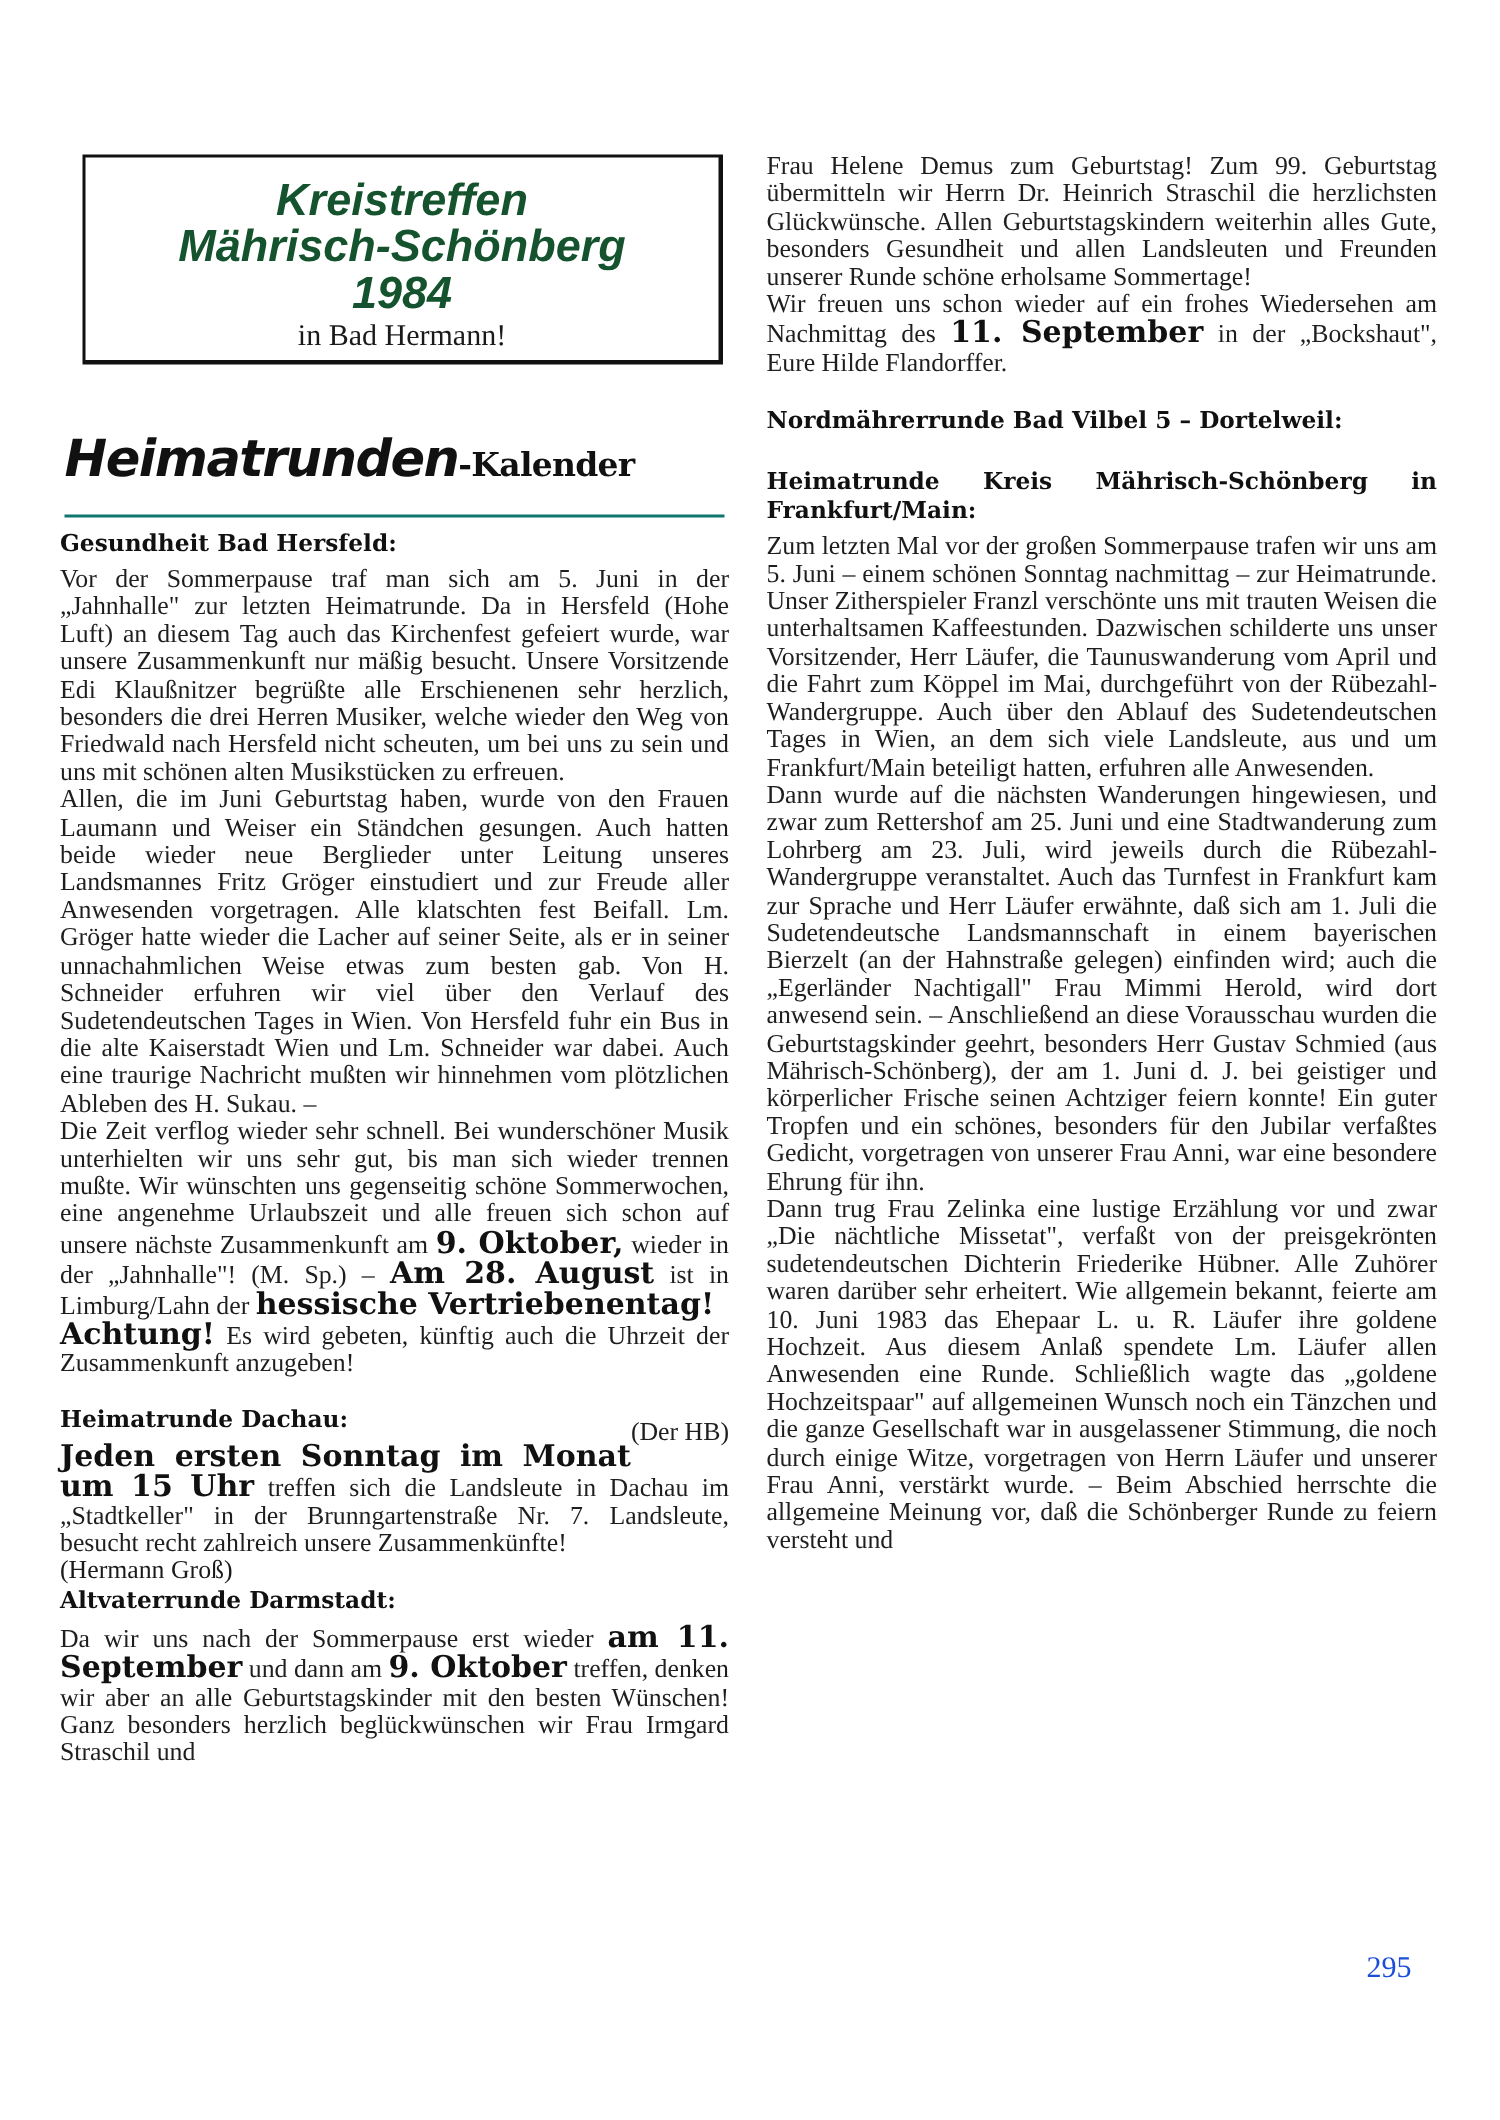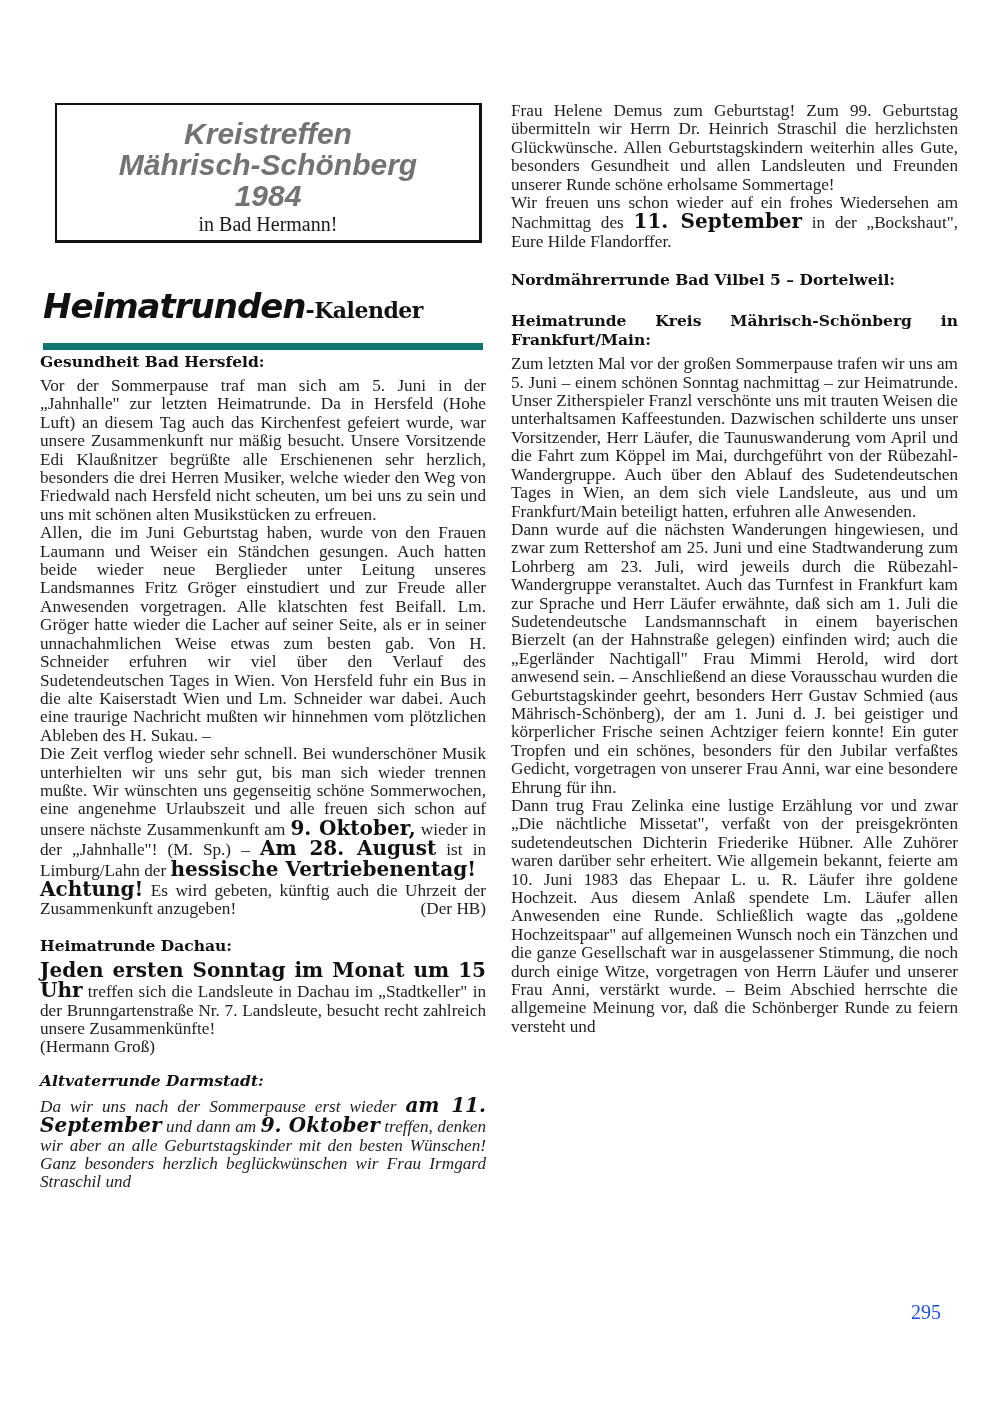--- a/index.html
+++ b/index.html
@@ -10,49 +10,49 @@
   .col-left { position: absolute; left: 40px; top: 106px; width: 446px; }
   .col-right { position: absolute; left: 511px; top: 102px; width: 447px; }
 
   .event-box {
     position: absolute; left: 55px; top: 103px; width: 427px; height: 140px;
     border: 2px solid #111; border-right-width: 3px; border-bottom-width: 3px; box-sizing: border-box;
     text-align: center;
   }
   .event-box .title {
     font-family: "Liberation Sans", sans-serif; font-weight: bold; font-style: italic;
-    font-size: 30px; line-height: 31px; color: #737373;
+    font-size: 30px; line-height: 31px; color: #14532d;
   }
   .event-box .title.first { margin-top: 13px; }
   .event-box .sub { font-family: "Liberation Serif", serif; font-size: 20px; line-height: 22px; margin-top: 2px; }
 
   .kalender {
     position: absolute; left: 43px; top: 283px; width: 440px; height: 60px;
-    border-bottom: 7px solid #0f766e;
+    border-bottom: 2px solid #0f766e;
   }
   .kalender .script {
     font-family: "DejaVu Sans", sans-serif; font-weight: bold; font-style: italic;
     font-size: 34px; letter-spacing: -1px; line-height: 46px; color: #111;
   }
   .kalender .plain {
     font-family: "DejaVu Serif", serif; font-weight: bold; font-size: 22px; color: #111;
     letter-spacing: -0.5px;
   }
 
   .section-heading {
     font-family: "DejaVu Serif", serif; font-weight: bold; font-size: 15.5px; line-height: 19px;
     margin: 0 0 6px 0; color: #111;
   }
   .para {
     font-family: "Liberation Serif", serif; font-size: 17.2px; line-height: 18.4px;
     text-align: justify; margin: 0; color: #1e1e1e;
   }
   .para b { font-family: "DejaVu Serif", serif; font-size: 20px; color: #111; }
   .signature { font-family: "Liberation Serif", serif; font-size: 17.2px; line-height: 18.4px; margin: 0; }
-  .sign-inline { float: right; }
+  .sign-inline { float: right; margin-top: 46px; }
 
   .page-number {
     position: absolute; left: 911px; top: 1301px; font-family: "Liberation Serif", serif;
     font-size: 20px; color: #1d4ed8;
   }
 </style>
 </head>
 <body>
 
 <div class="event-box">
@@ -88,21 +88,21 @@
 
   <section style="margin-top:17px;">
     <h3 class="section-heading">Heimatrunde Dachau:</h3>
     <p class="para">
       <b>Jeden ersten Sonntag im Monat um 15 Uhr</b>
       <span>treffen sich die Landsleute in Dachau im „Stadtkeller" in der Brunngartenstraße Nr. 7. Landsleute, besucht recht zahlreich unsere Zusammenkünfte!</span>
     </p>
     <p class="signature">(Hermann Groß)</p>
   </section>
 
-  <section style="margin-top:14px;font-style:italic;">
+  <section style="">
     <h3 class="section-heading">Altvaterrunde Darmstadt:</h3>
     <p class="para">
       <span>Da wir uns nach der Sommerpause erst wieder</span>
       <b>am 11. September</b>
       <span>und dann am</span>
       <b>9. Oktober</b>
       <span>treffen, denken wir aber an alle Geburtstagskinder mit den besten Wünschen! Ganz besonders herzlich beglückwünschen wir Frau Irmgard Straschil und</span>
     </p>
   </section>
 </div>

